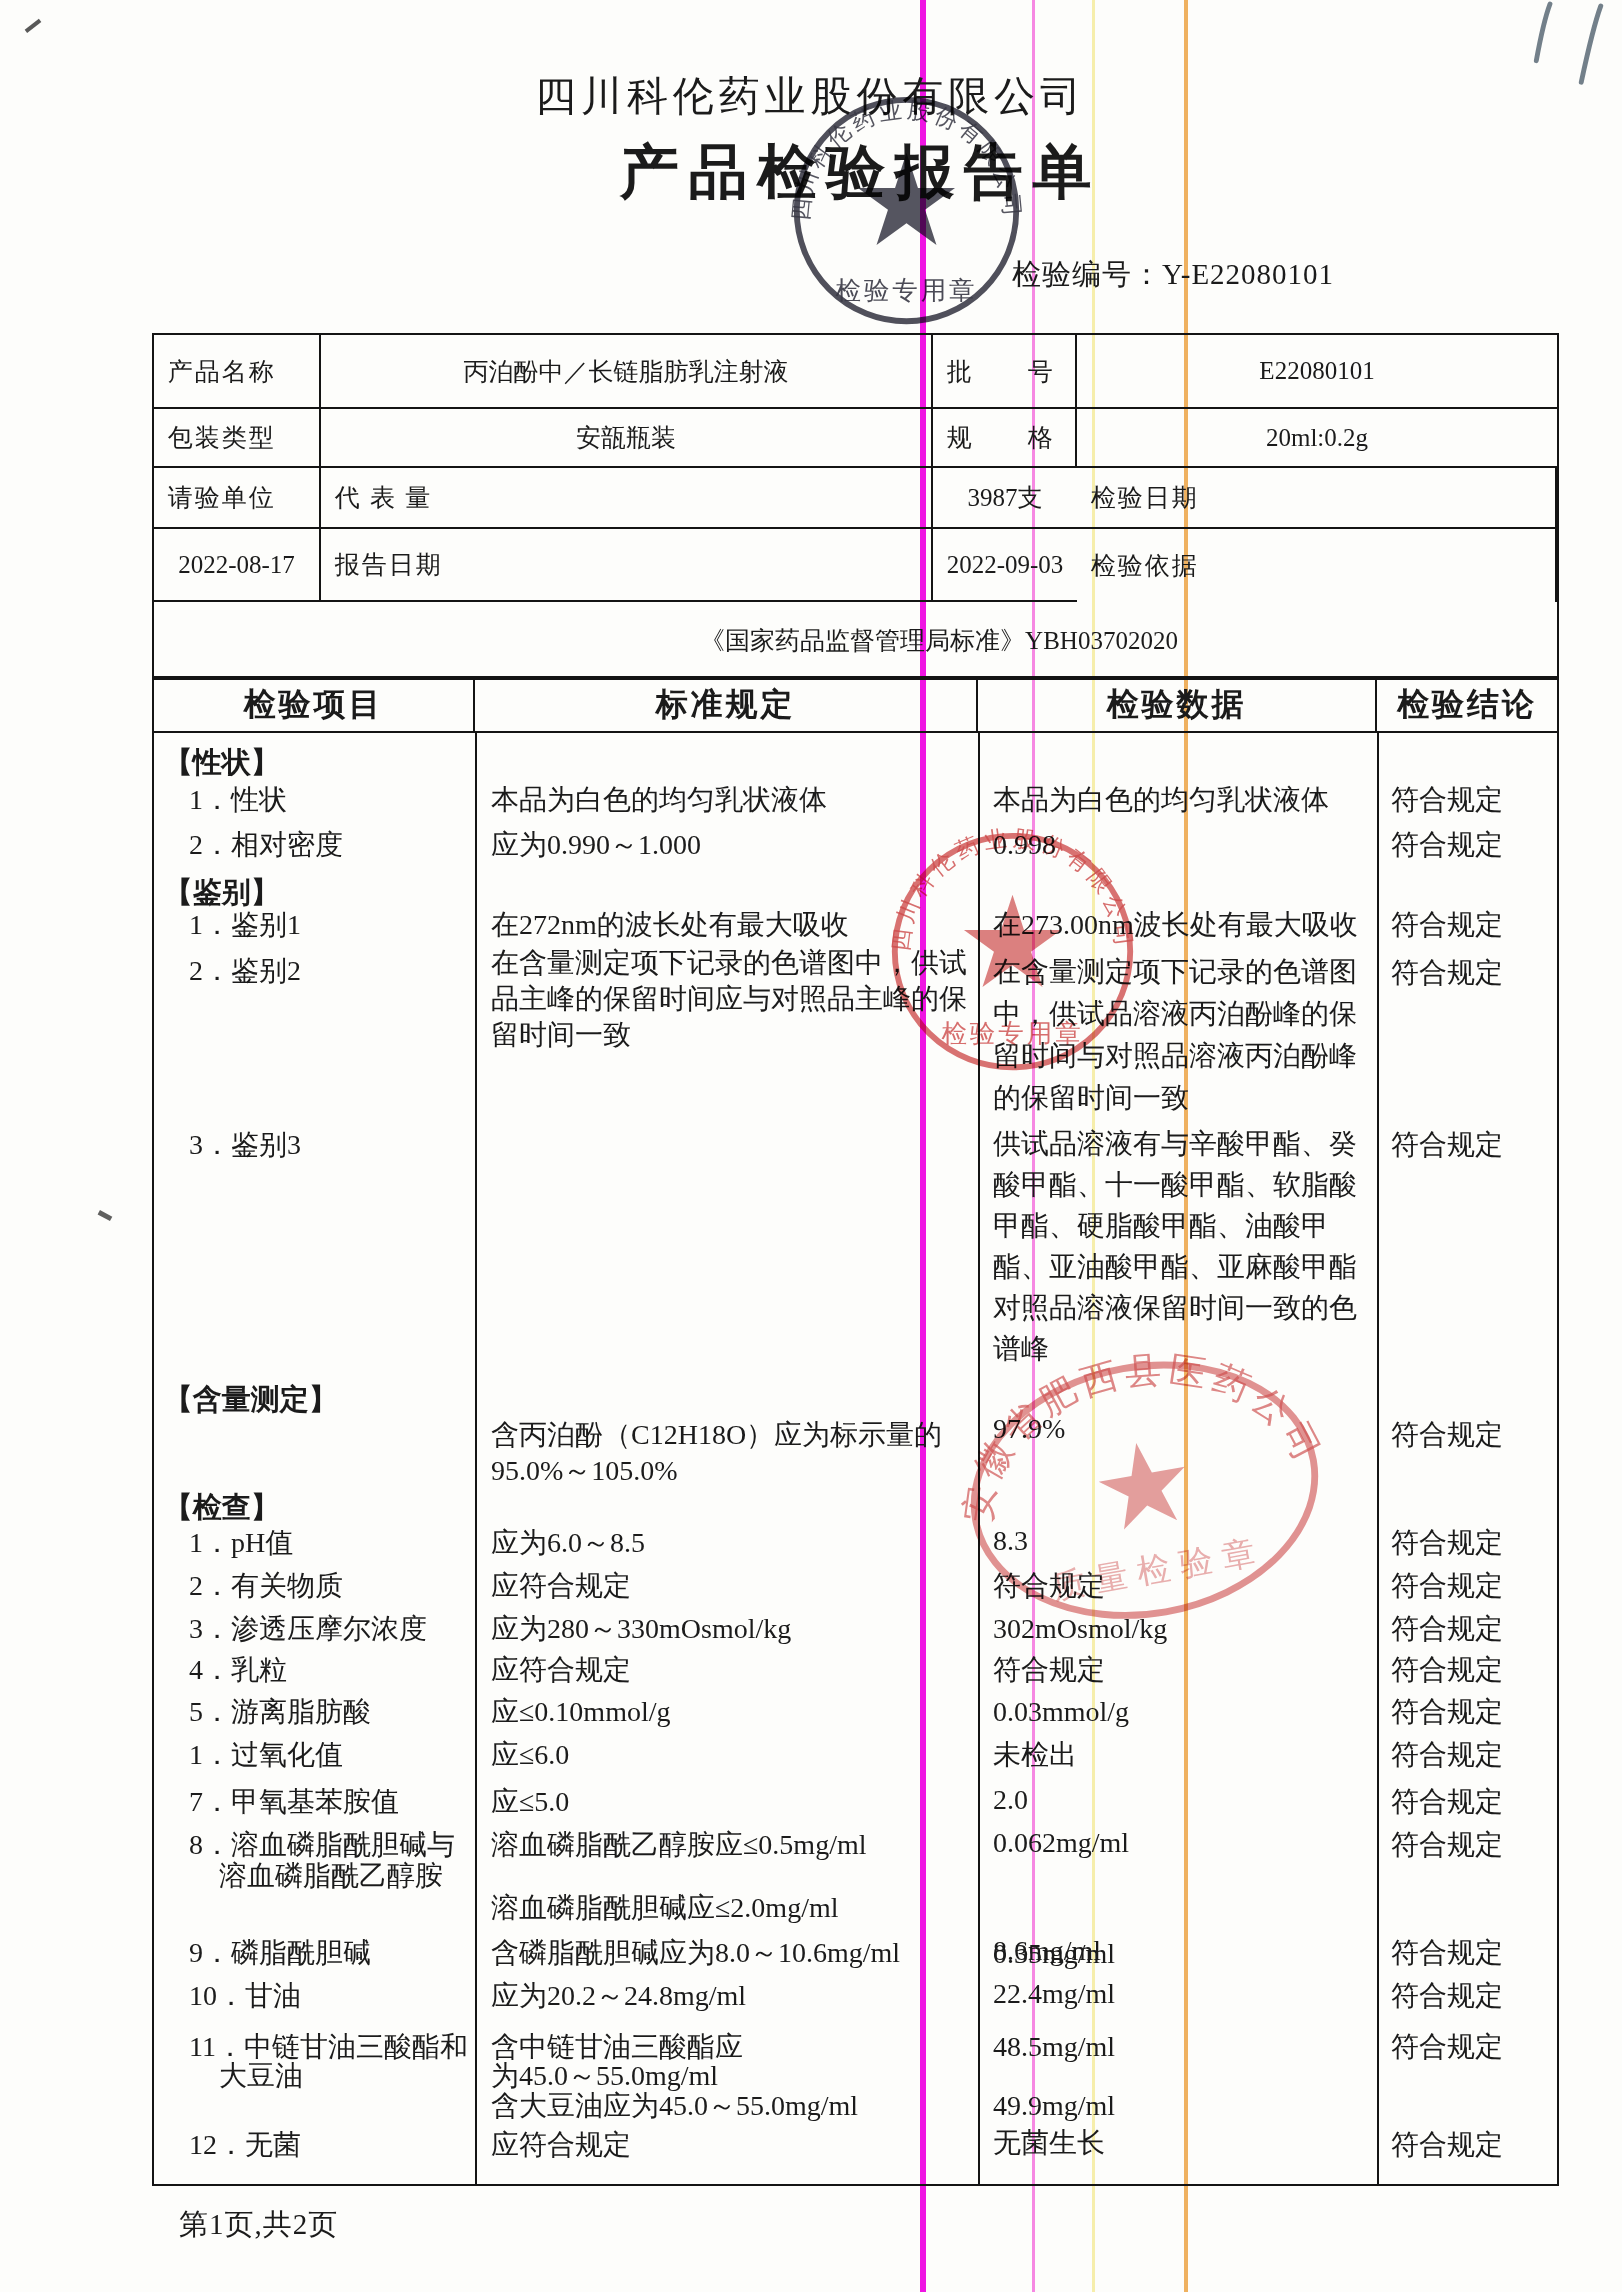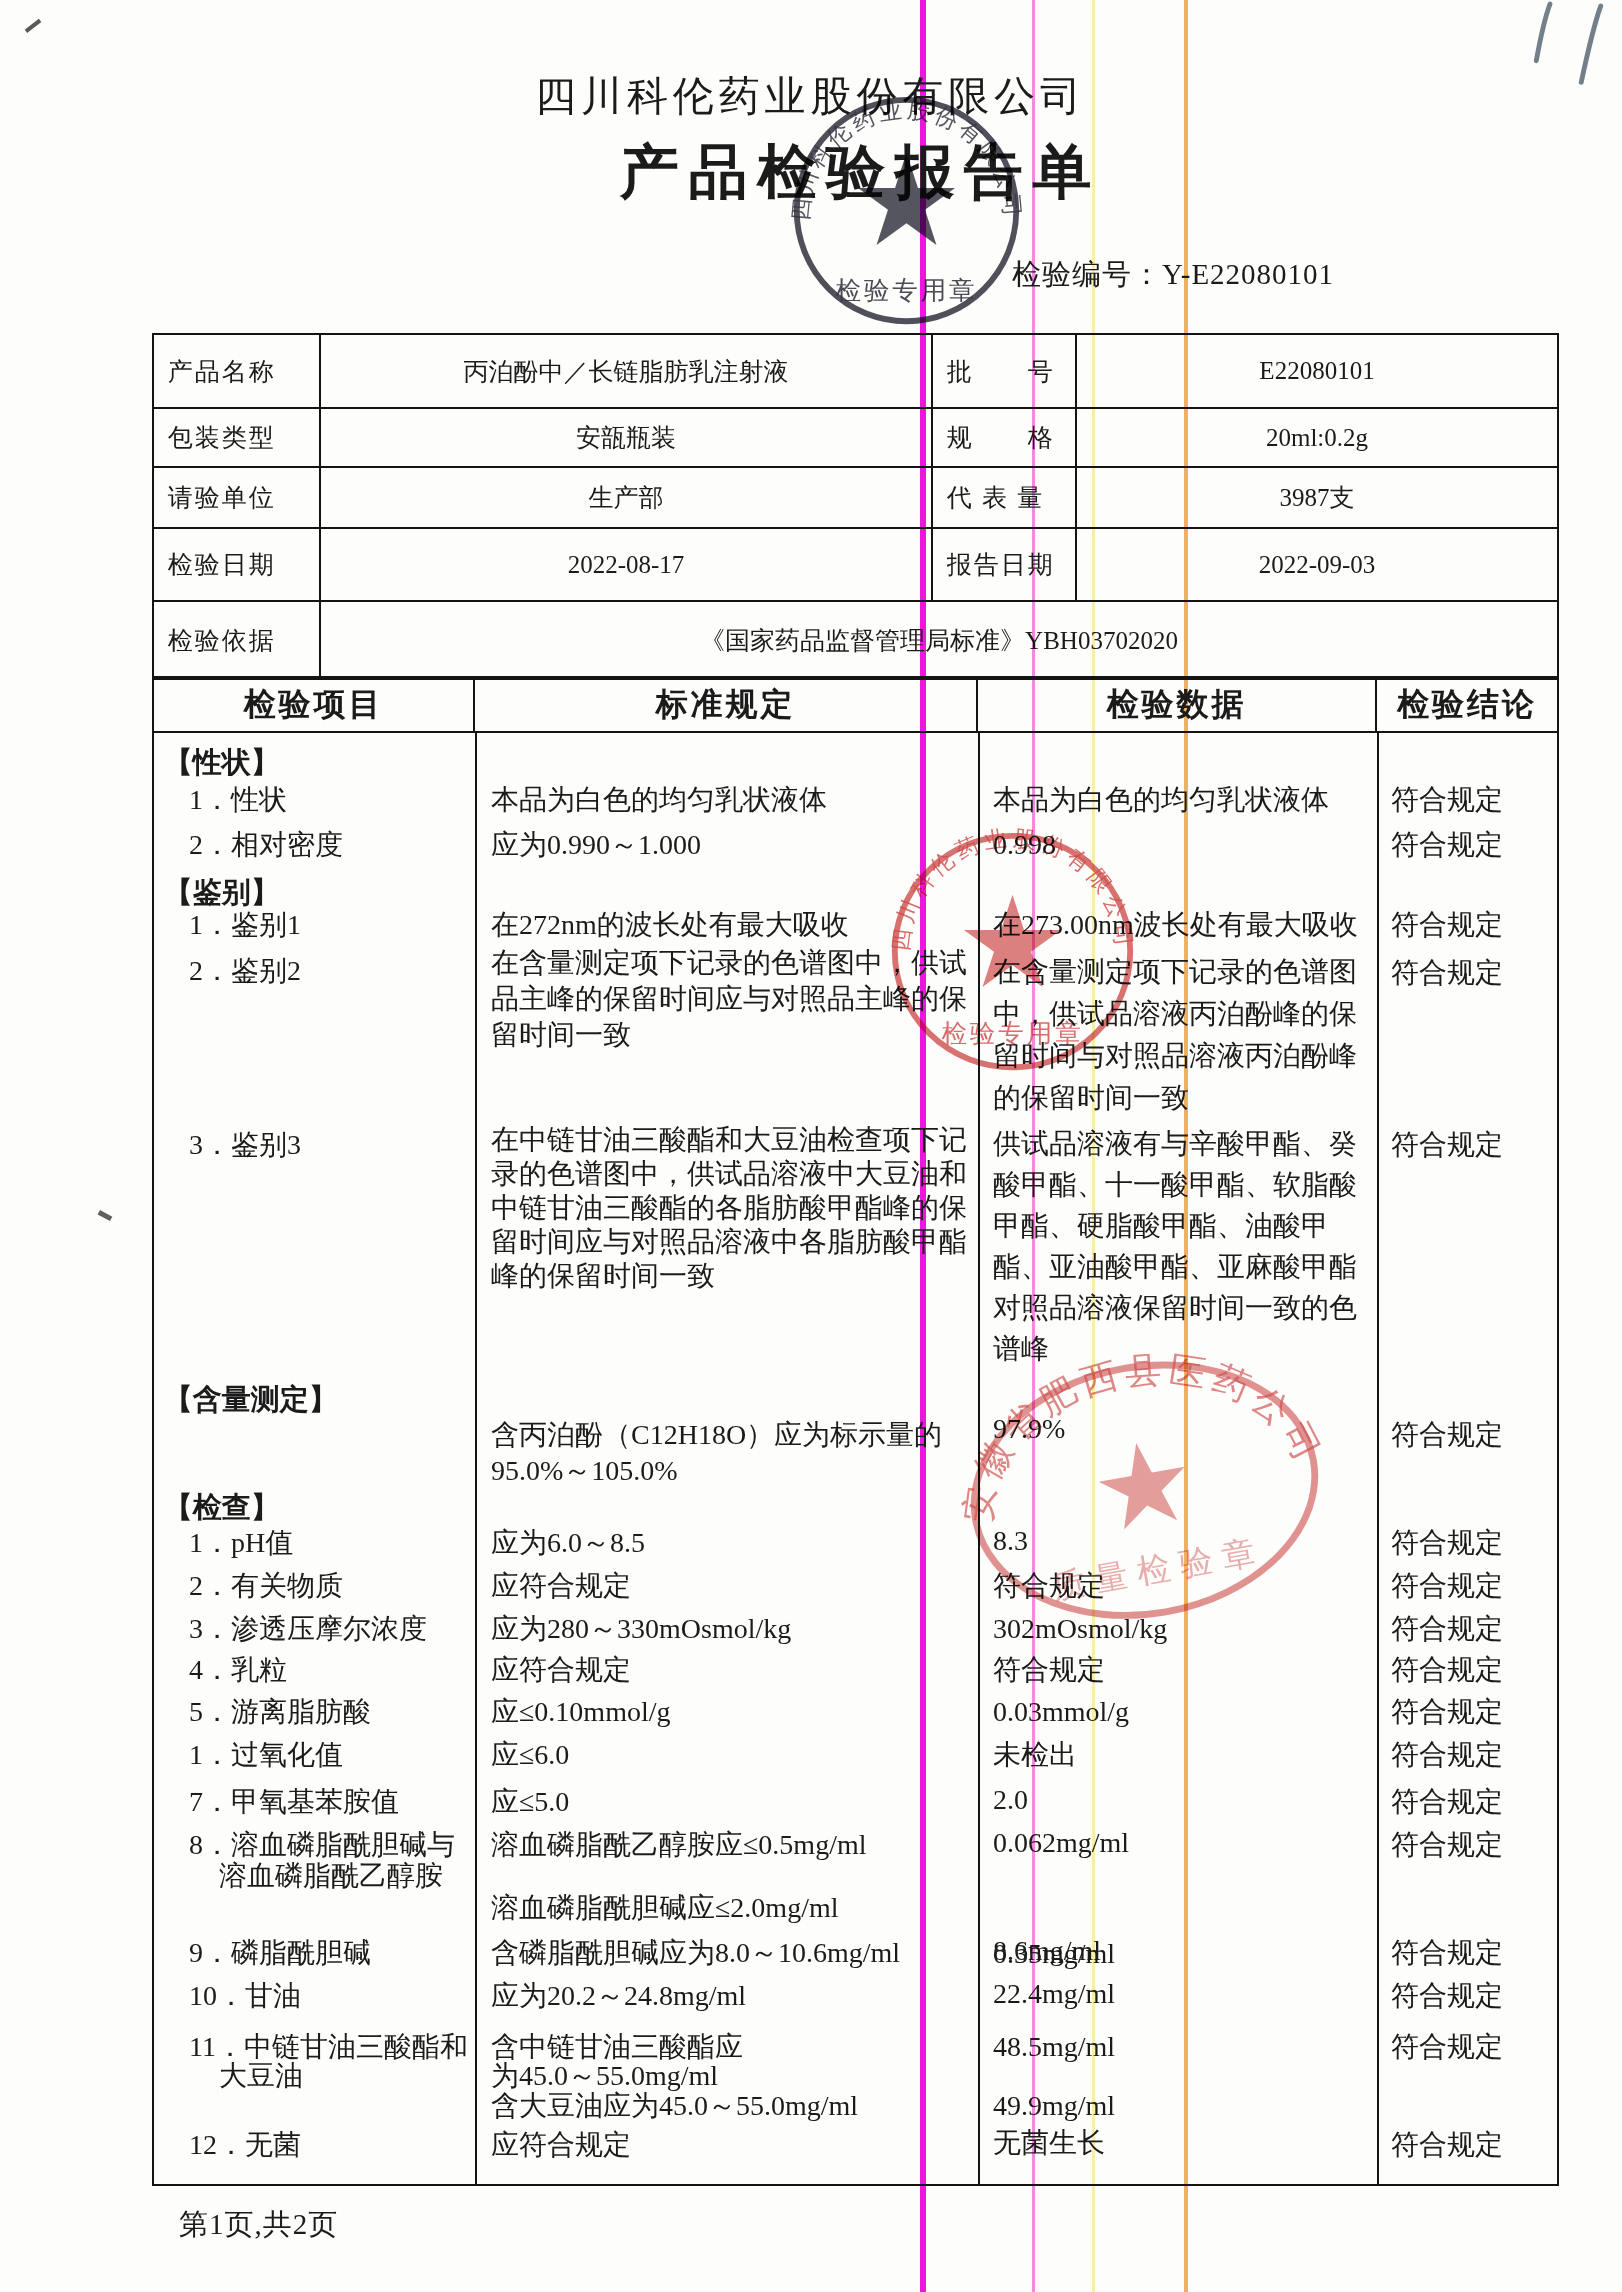--- a/index.html
+++ b/index.html
@@ -100,21 +100,20 @@
     <div class="ic val">丙泊酚中／长链脂肪乳注射液</div>
     <div class="ic label">批　　号</div>
     <div class="ic val lastcol">E22080101</div>
 
     <div class="ic label">包装类型</div>
     <div class="ic val">安瓿瓶装</div>
     <div class="ic label">规　　格</div>
     <div class="ic val lastcol">20ml:0.2g</div>
 
     <div class="ic label">请验单位</div>
-    <div class="ic val">生产部</div>
     <div class="ic label">代 表 量</div>
     <div class="ic val lastcol">3987支</div>
 
     <div class="ic label">检验日期</div>
     <div class="ic val">2022-08-17</div>
     <div class="ic label">报告日期</div>
     <div class="ic val lastcol">2022-09-03</div>
 
     <div class="ic label lastrow">检验依据</div>
     <div class="ic val merged lastcol lastrow">《国家药品监督管理局标准》YBH03702020</div>
@@ -153,21 +152,20 @@
       <div class="ln c1" style="top:1202px">9．磷脂酰胆碱</div>
       <div class="ln c1" style="top:1245px">10．甘油</div>
       <div class="ln c1" style="top:1296px">11．中链甘油三酸酯和</div>
       <div class="ln c1 cont" style="top:1325px">大豆油</div>
       <div class="ln c1" style="top:1394px">12．无菌</div>
 
       <div class="ln c2" style="top:49px">本品为白色的均匀乳状液体</div>
       <div class="ln c2" style="top:94px">应为0.990～1.000</div>
       <div class="ln c2" style="top:174px">在272nm的波长处有最大吸收</div>
       <div class="blk c2" style="top:212px">在含量测定项下记录的色谱图中，供试品主峰的保留时间应与对照品主峰的保留时间一致</div>
-      <div class="blk c2 lh35" style="top:390px">在中链甘油三酸酯和大豆油检查项下记录的色谱图中，供试品溶液中大豆油和中链甘油三酸酯的各脂肪酸甲酯峰的保留时间应与对照品溶液中各脂肪酸甲酯峰的保留时间一致</div>
       <div class="blk c2" style="top:684px">含丙泊酚（C12H18O）应为标示量的95.0%～105.0%</div>
       <div class="ln c2" style="top:792px">应为6.0～8.5</div>
       <div class="ln c2" style="top:835px">应符合规定</div>
       <div class="ln c2" style="top:878px">应为280～330mOsmol/kg</div>
       <div class="ln c2" style="top:919px">应符合规定</div>
       <div class="ln c2" style="top:961px">应≤0.10mmol/g</div>
       <div class="ln c2" style="top:1004px">应≤6.0</div>
       <div class="ln c2" style="top:1051px">应≤5.0</div>
       <div class="ln c2" style="top:1094px">溶血磷脂酰乙醇胺应≤0.5mg/ml</div>
       <div class="ln c2" style="top:1157px">溶血磷脂酰胆碱应≤2.0mg/ml</div>

